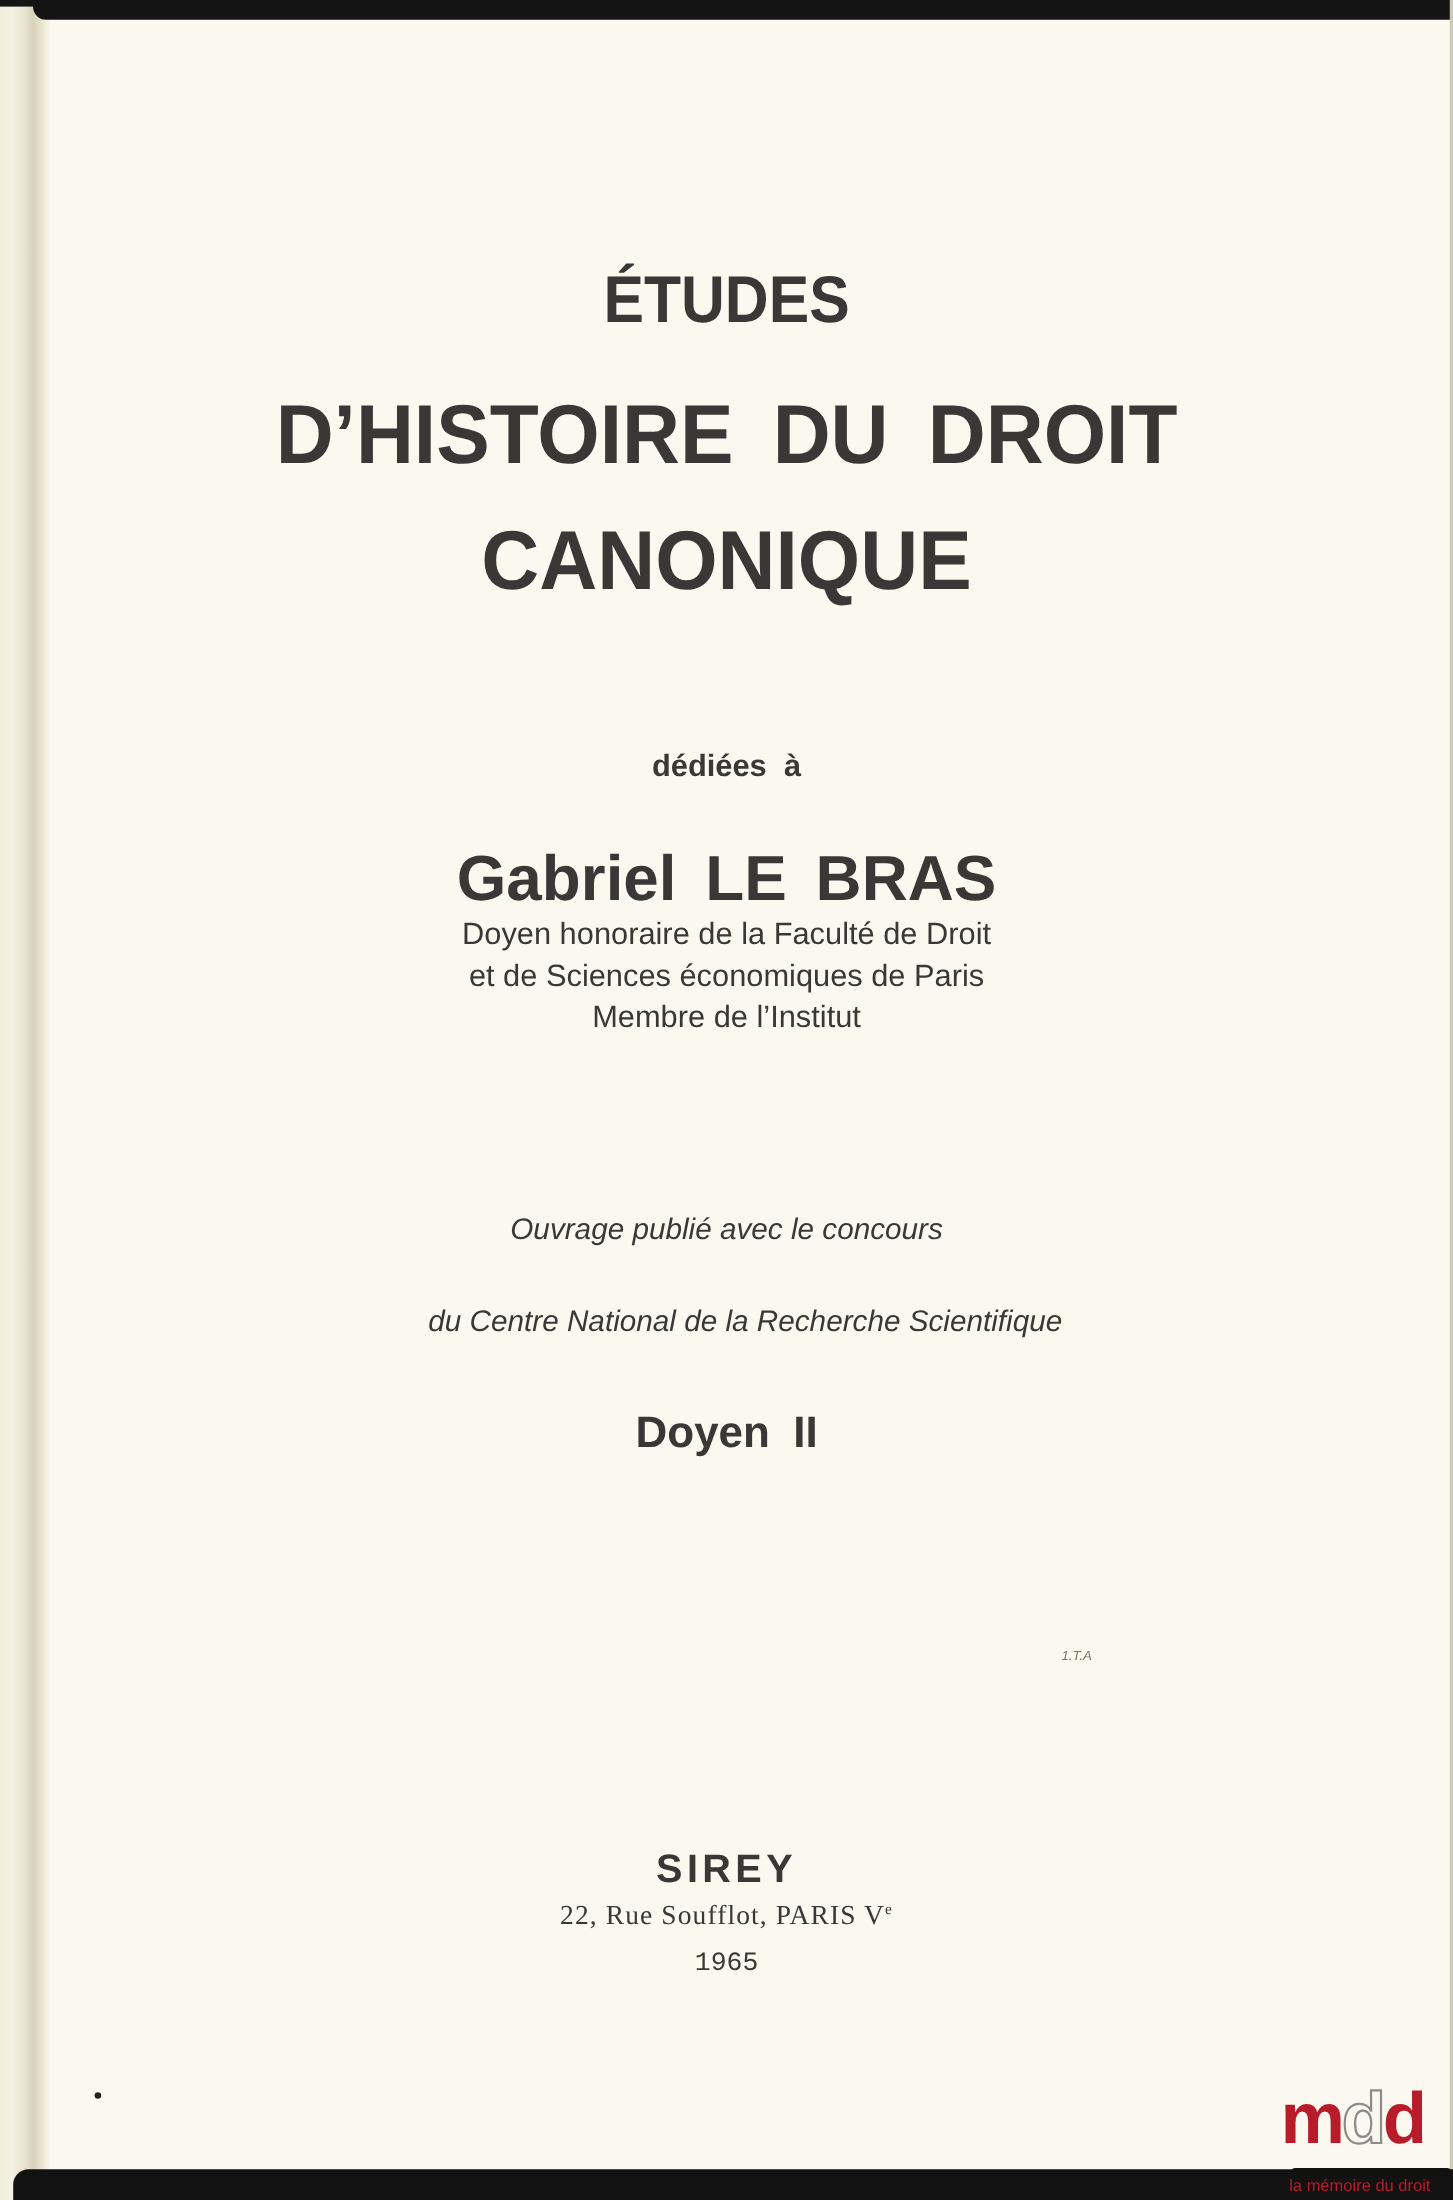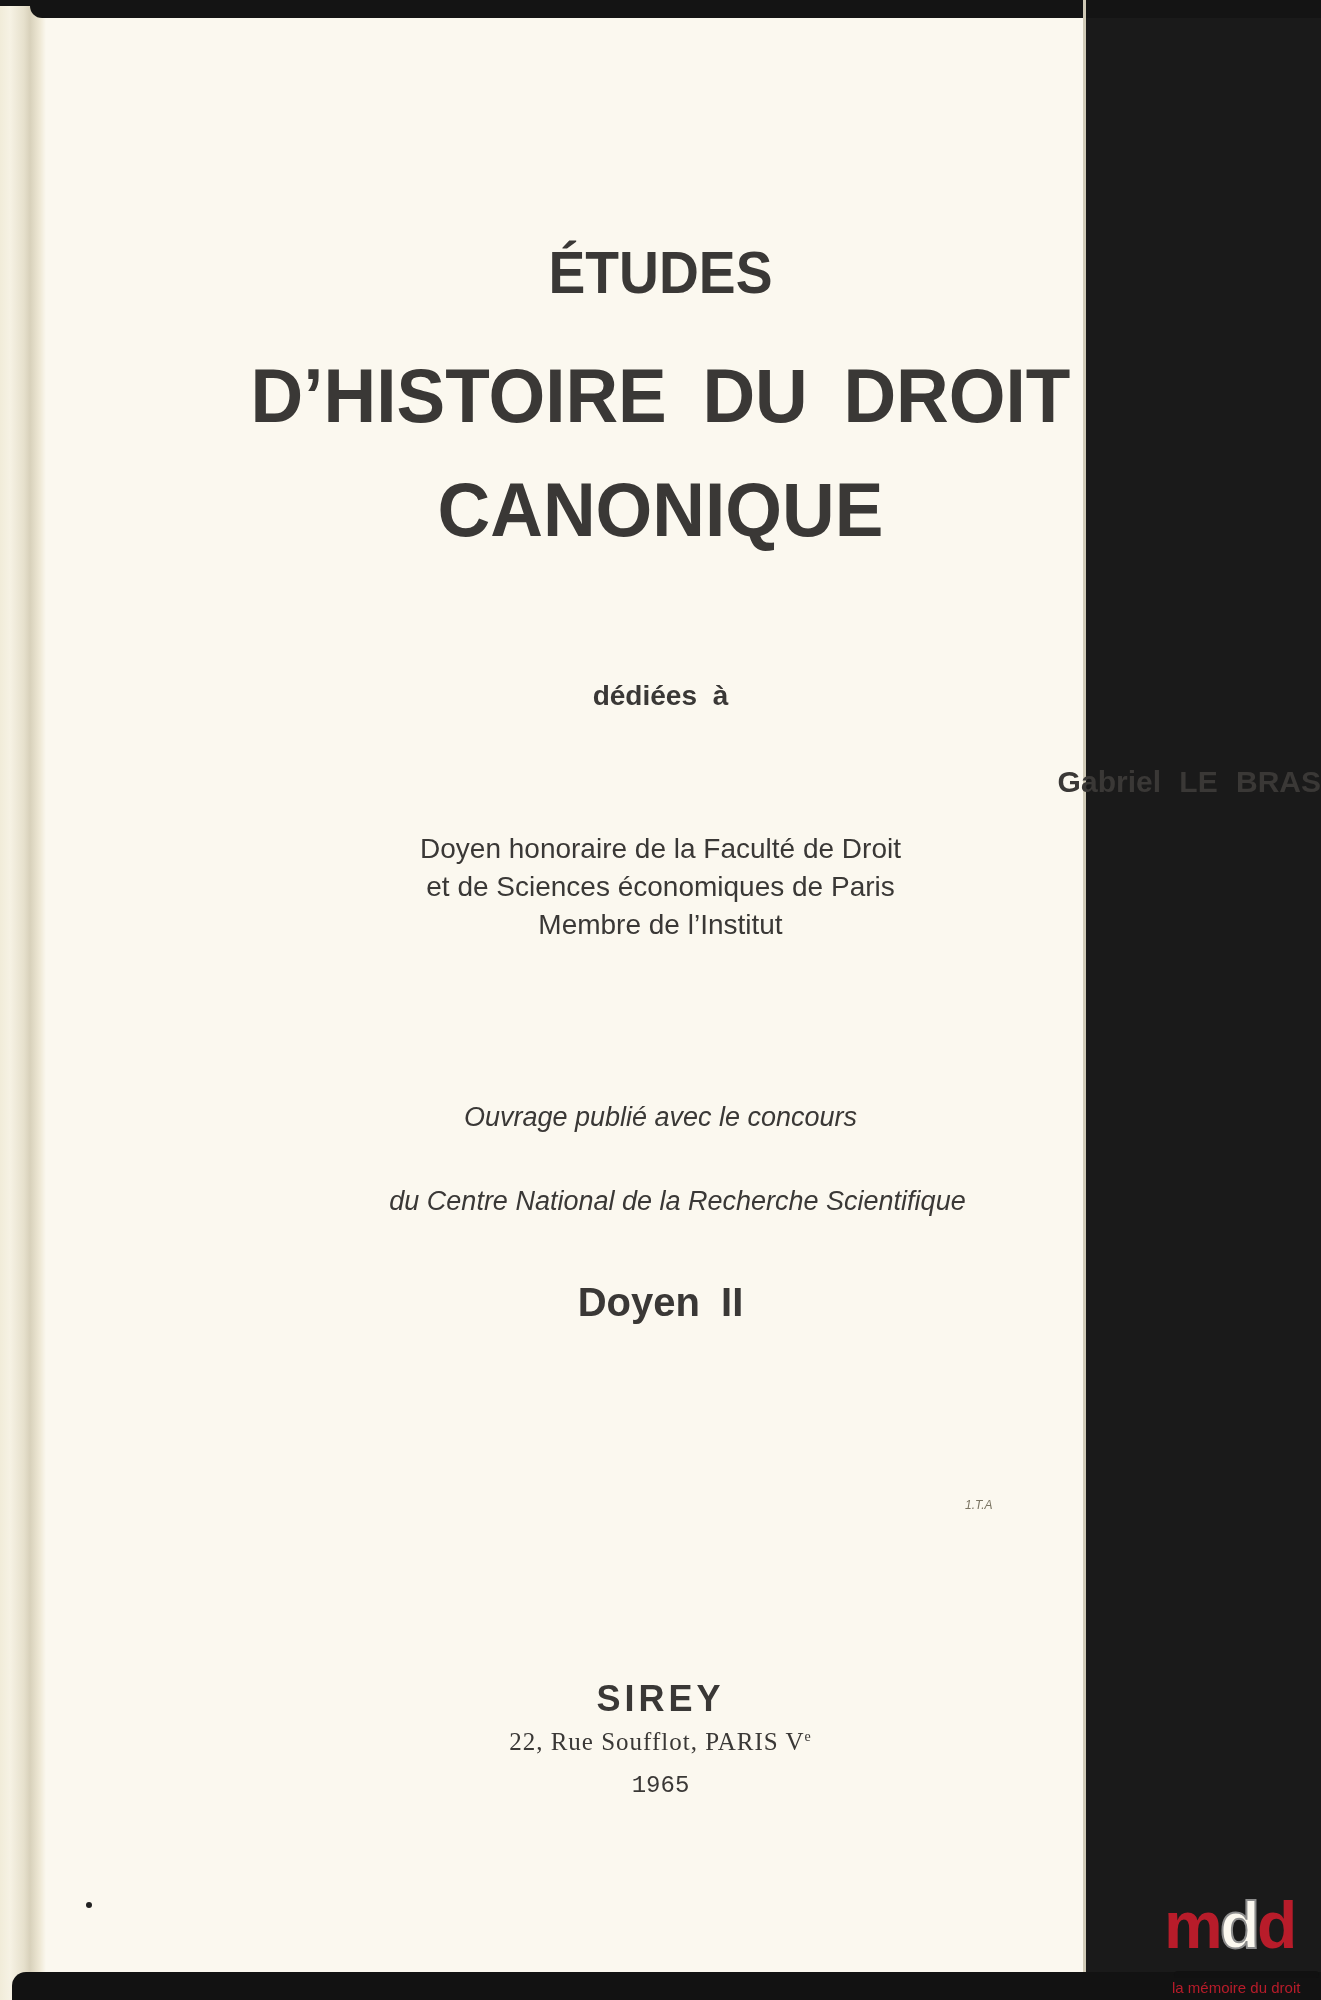--- a/index.html
+++ b/index.html
@@ -2,21 +2,21 @@
 <html><head>
 <meta charset="utf-8">
 <style>
   html, body { margin: 0; padding: 0; }
   body {
     width: 1321px; height: 2000px; position: relative; overflow: hidden;
     background: #1a1a1a;
     font-family: "Liberation Sans", sans-serif;
   }
   .page {
-    position: absolute; left: 0; top: 0; width: 1086px; height: 2000px;
+    position: absolute; left: 0; top: 0; width: 1321px; height: 2000px;
     background: #fbf8ef;
   }
   .top-edge {
     position: absolute; left: 30px; top: 0; width: 1291px; height: 18px;
     background: #141414;
     border-bottom-left-radius: 12px;
   }
   .top-edge-left {
     position: absolute; left: 0; top: 0; width: 40px; height: 6px; background: #141414;
   }
@@ -33,21 +33,21 @@
     position: absolute; right: 0; top: 0; width: 3px; height: 2000px; background: #cfc9b6;
   }
   .ink { color: #3a3836; }
   .center { position: absolute; left: 0; width: 1321px; text-align: center; }
 
   .title-1 { top: 238px; font-size: 60px; font-weight: bold; letter-spacing: 0px; transform: scaleX(0.92); }
   .title-2 { top: 352px; font-size: 76px; font-weight: bold; word-spacing: 16px; transform: scaleX(0.96); }
   .title-3 { top: 466px; font-size: 76px; font-weight: bold; transform: scaleX(0.96); }
 
   .dedic { top: 680px; font-size: 28px; font-weight: bold; word-spacing: 8px; }
-  .honoree { top: 765px; font-size: 30px; font-weight: bold; word-spacing: 10px; text-align: right; }
+  .honoree { top: 765px; font-size: 58px; font-weight: bold; word-spacing: 10px; }
   .role { font-size: 28px; line-height: 38px; }
   .role-1 { top: 830px; }
   .role-2 { top: 868px; }
   .role-3 { top: 906px; }
 
   .pub { font-size: 27px; font-style: italic; line-height: 38px; }
   .pub-1 { top: 1098px; }
   .pub-2 { top: 1182px; padding-left: 17px; }
 
   .tome { top: 1280px; font-size: 40px; font-weight: bold; word-spacing: 10px; }

